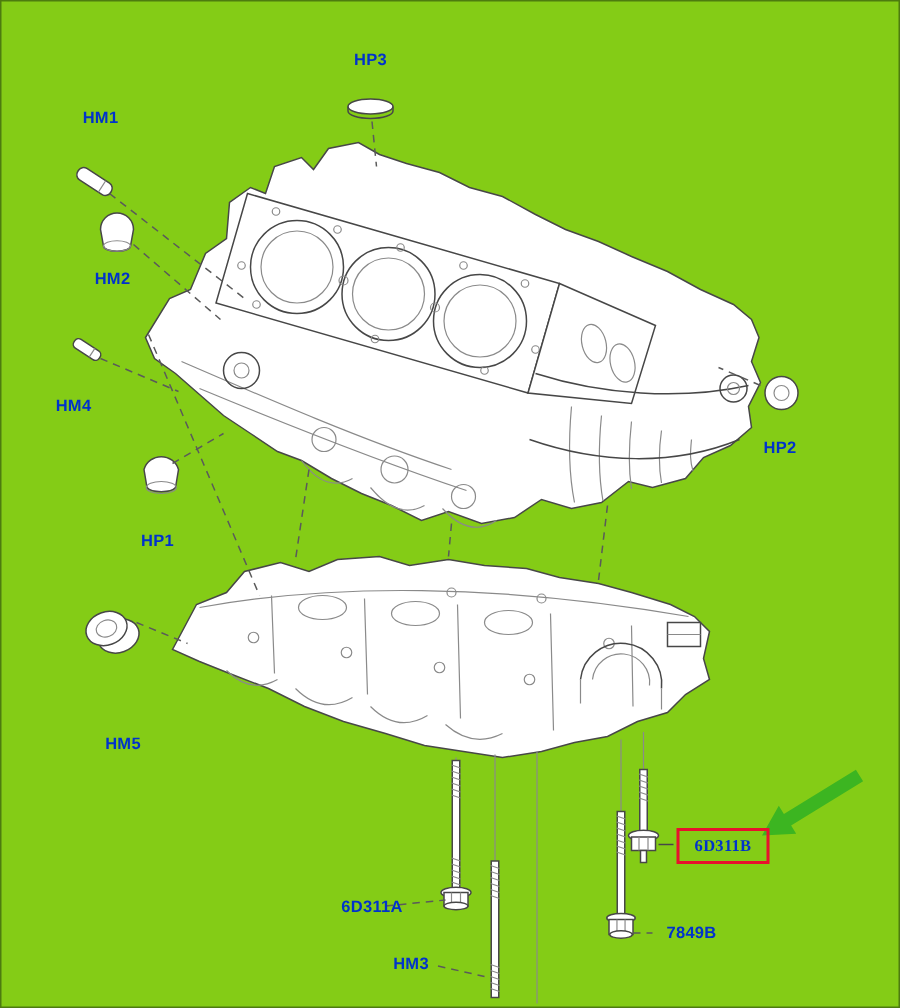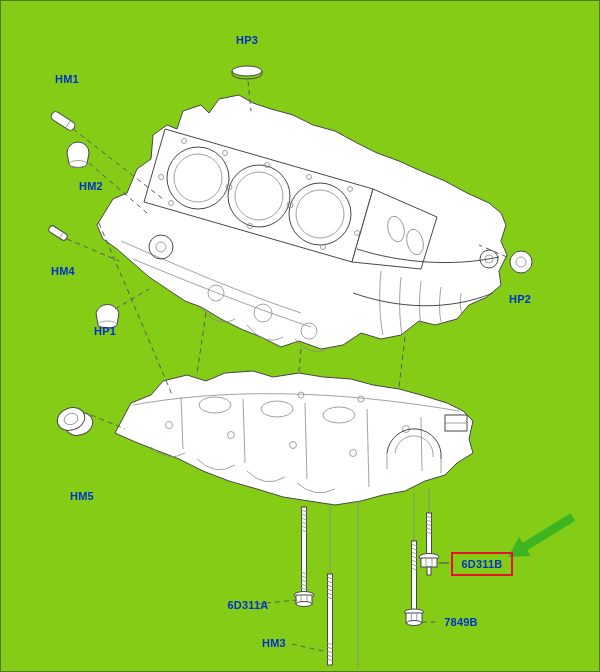--- a/index.html
+++ b/index.html
@@ -17,21 +17,21 @@
   svg{position:absolute;left:0;top:0;}
   .lbl{
     position:absolute;transform:translate(-50%,-50%);
     font:bold 11px "Liberation Sans", sans-serif;
     color:var(--label-color);white-space:nowrap;letter-spacing:0.2px;
   }
   .hl-box{
     position:absolute;left:450px;top:551px;width:58px;height:20px;
     border:2px solid var(--box-color);display:flex;align-items:center;justify-content:center;
   }
-  .hl-box .lbl{position:static;transform:none;}
+  .hl-box .lbl{position:static;transform:none;font-family:Liberation Serif, serif;}
   .ln{stroke:var(--line-color);stroke-width:1;fill:none;}
   .lnf{stroke:var(--line-color);stroke-width:1;fill:#ffffff;}
   .lt{stroke:#8a8a8a;stroke-width:0.8;fill:none;}
   .dash{stroke:#5a5a5a;stroke-width:1;fill:none;stroke-dasharray:5 4;}
   .arrow{fill:var(--arrow-color);stroke:none;}
 </style>
 </head>
 <body>
 
 <div class="stage">
@@ -201,23 +201,23 @@
       <path class="dash" d="M291 643 L322 650"></path>
       <path class="dash" d="M421 621 L434 621"></path>
       <path class="ln" d="M438 562 L448 562"></path>
     </g>
 
     <polygon class="arrow" points="569.6,512.2 521.6,541.7 518.2,536.1 507,556 529.8,554.9 526.4,549.3 574.4,519.8"></polygon>
   </svg>
 
   <div class="lbl" style="left:246px;top:39px">HP3</div>
   <div class="lbl" style="left:66px;top:78px">HM1</div>
-  <div class="lbl" style="left:90px;top:185px">HM2</div>
-  <div class="lbl" style="left:62px;top:270px">HM4</div>
-  <div class="lbl" style="left:104px;top:330px">HP1</div>
+  <div class="lbl" style="left:74px;top:185px">HM2</div>
+  <div class="lbl" style="left:48px;top:270px">HM4</div>
+  <div class="lbl" style="left:104px;top:360px">HP1</div>
   <div class="lbl" style="left:81px;top:495px">HM5</div>
   <div class="lbl" style="left:519px;top:298px">HP2</div>
   <div class="lbl" style="left:247px;top:604px">6D311A</div>
   <div class="lbl" style="left:273px;top:642px">HM3</div>
   <div class="lbl" style="left:460px;top:621px">7849B</div>
 
   <div class="hl-box">
     <span class="lbl">6D311B</span>
   </div>
 

